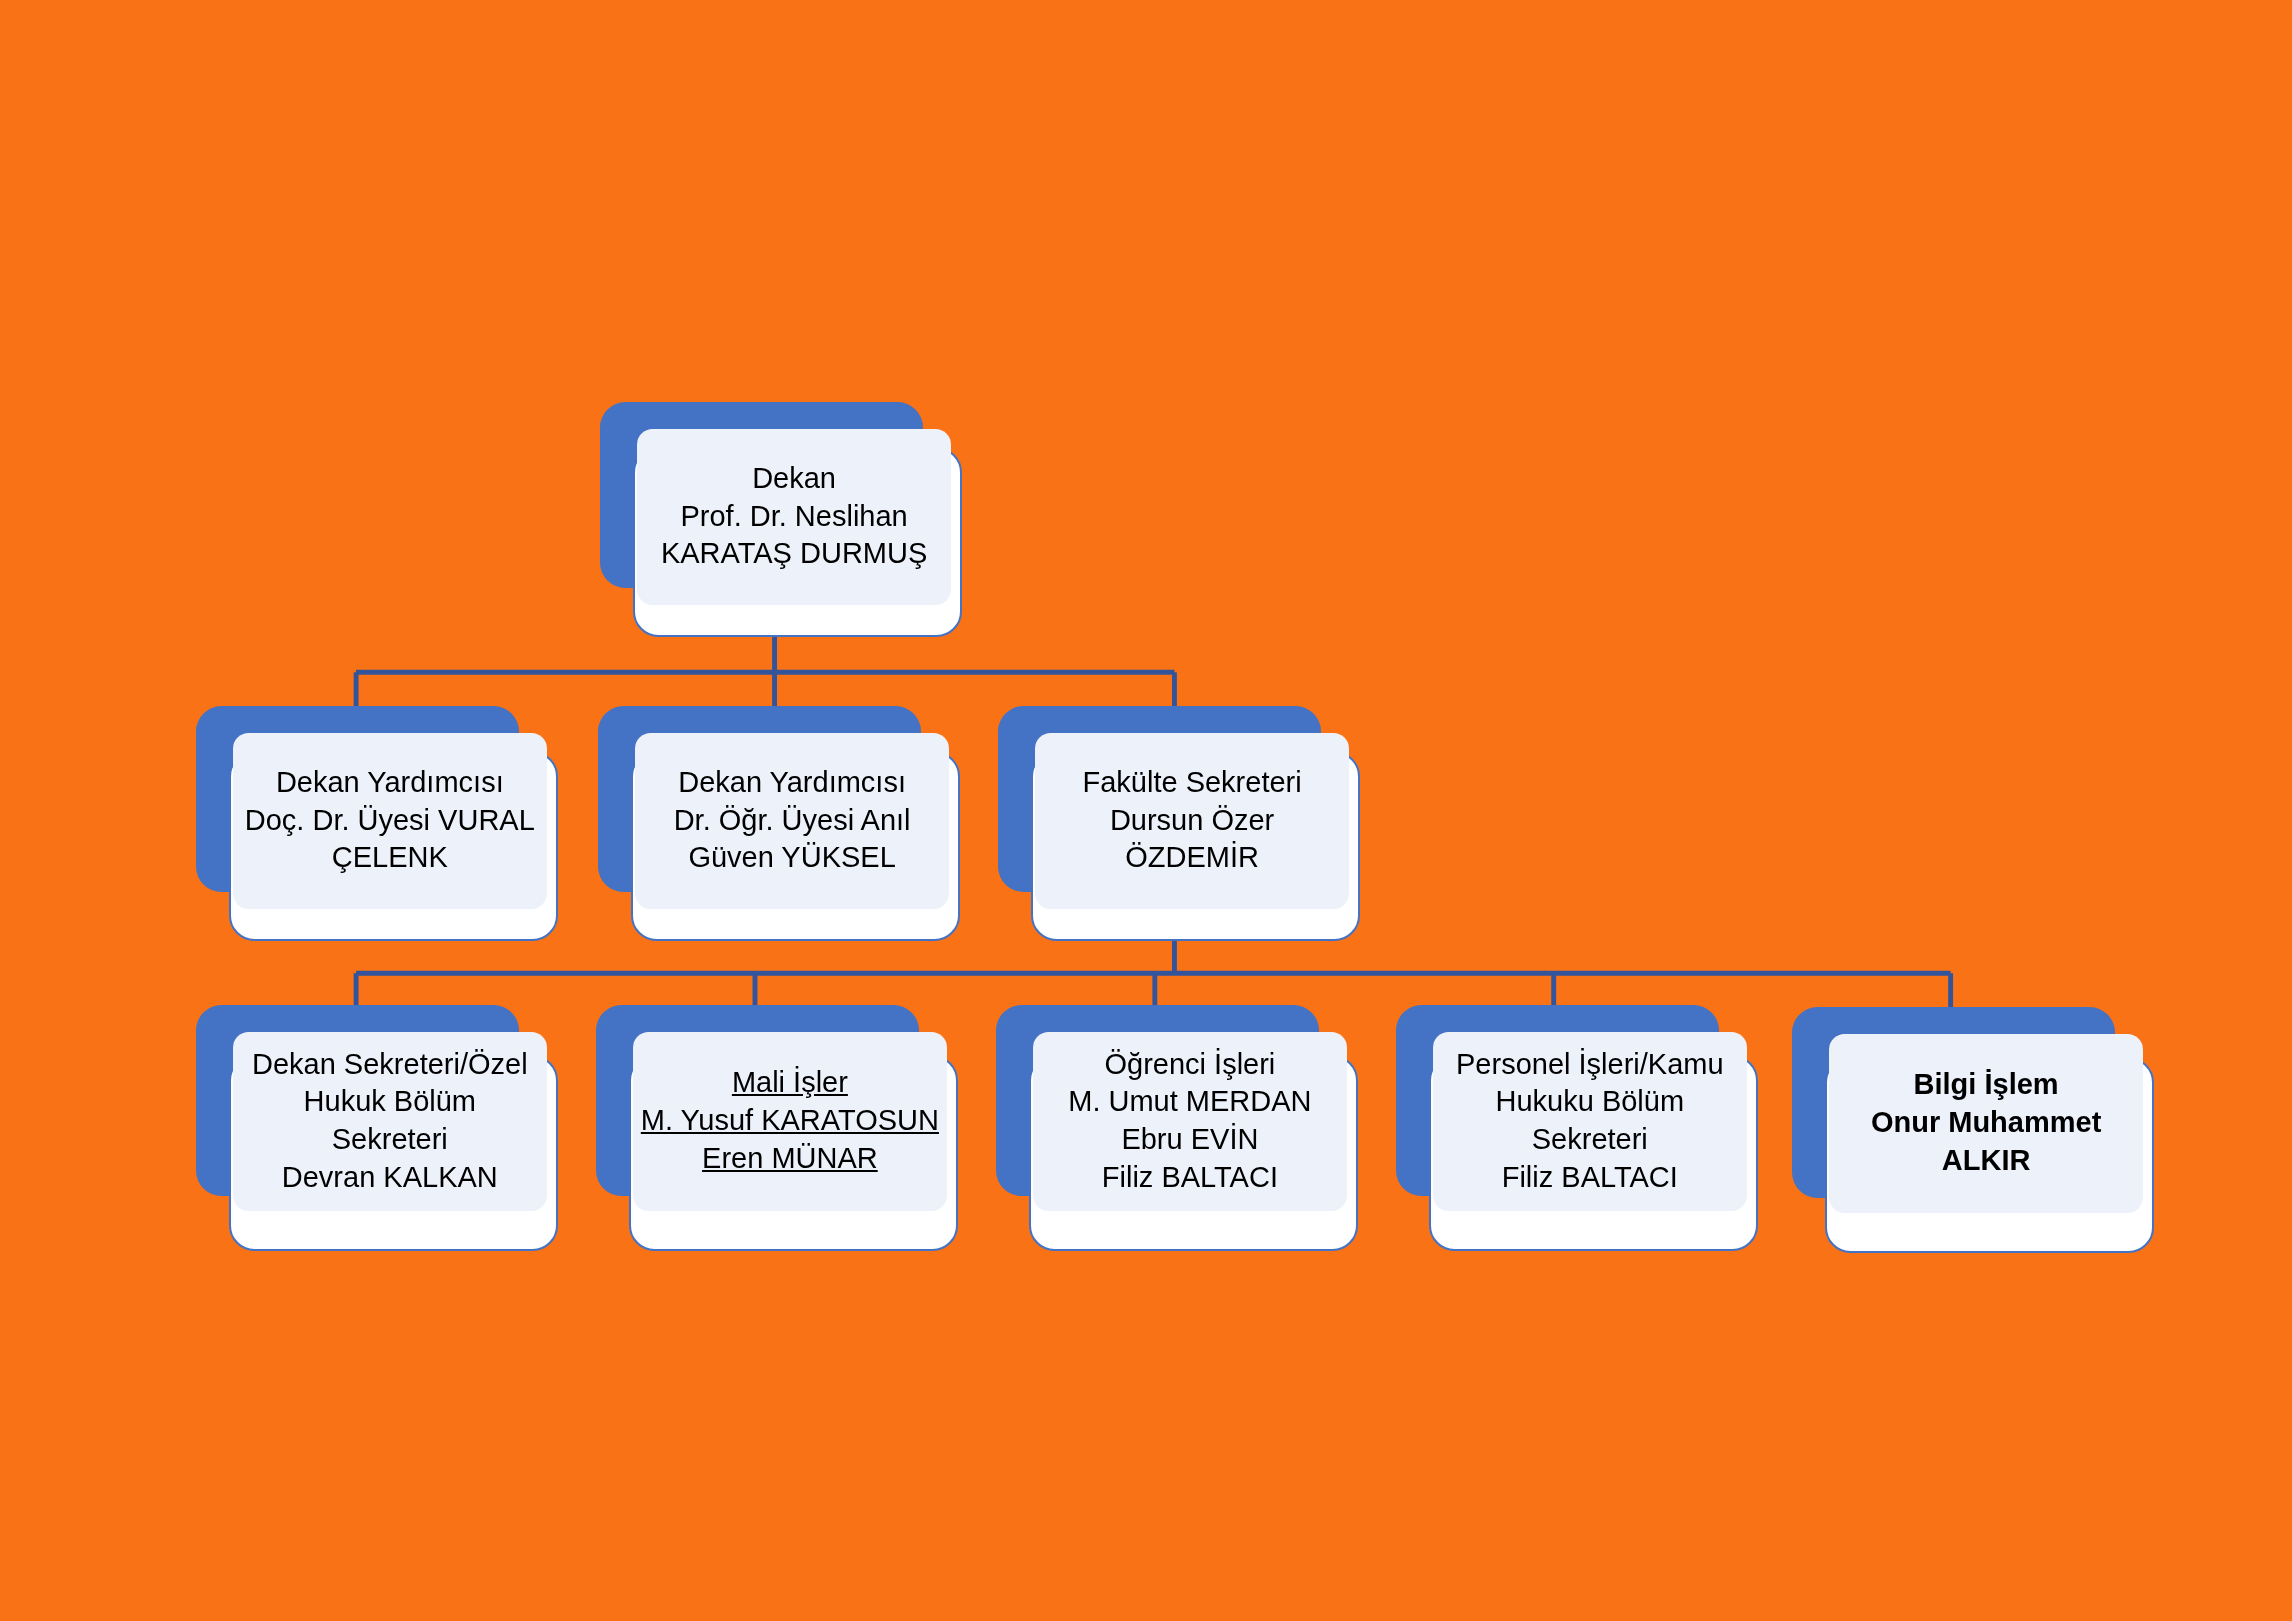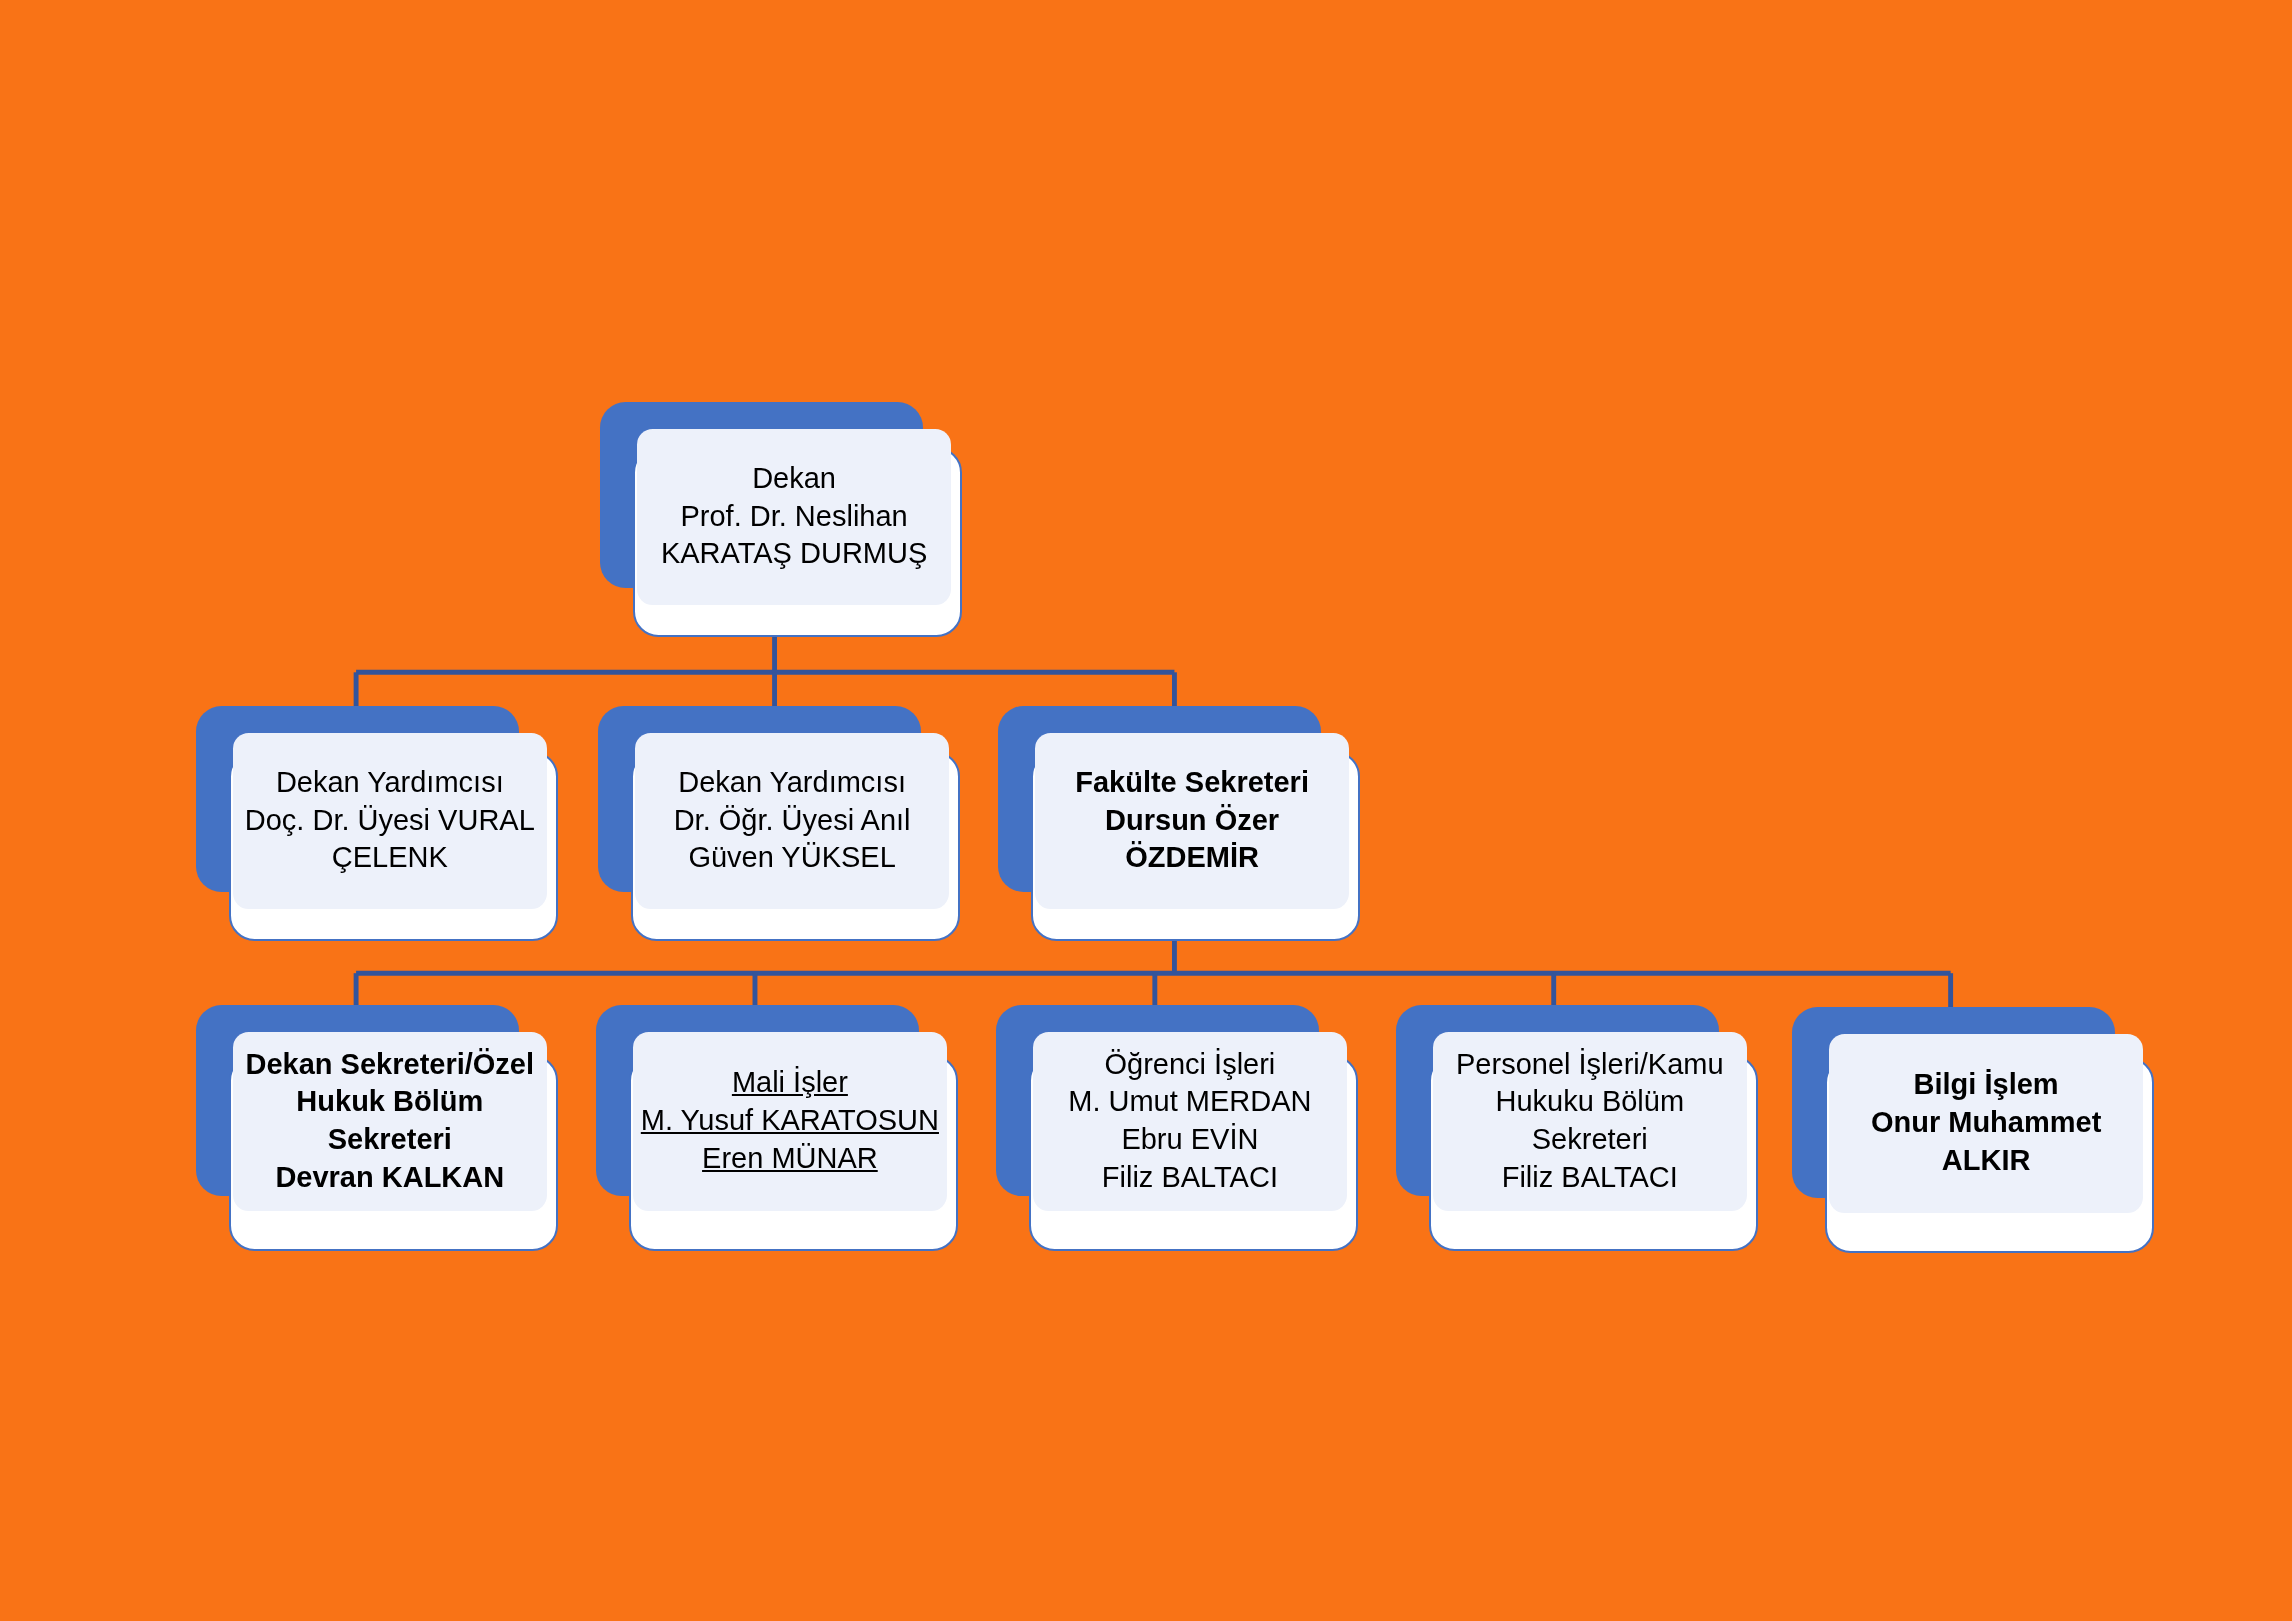--- a/index.html
+++ b/index.html
@@ -123,28 +123,28 @@
       <span class="ln">Dekan Yardımcısı</span>
       <span class="ln">Dr. Öğr. Üyesi Anıl</span>
       <span class="ln">Güven YÜKSEL</span>
     </div>
   </div>
 
   <div class="node" style="left:998px; top:706px; width:363px; height:245px;">
     <div class="shadow" style="width:323px; height:186px;"></div>
     <div class="outline" style="left:33px; top:45px; width:329px; height:190px;"></div>
     <div class="fill" style="left:37px; top:26.5px; width:314px; height:176px;"></div>
-    <div class="label" style="left:17.6px; top:26.5px; width:353px; height:176px;font-weight:bold;">
+    <div class="label" style="left:17.6px; top:26.5px; width:353px; height:176px;">
       <span class="ln">Fakülte Sekreteri</span>
       <span class="ln">Dursun Özer</span>
       <span class="ln">ÖZDEMİR</span>
     </div>
   </div>
 
-  <div class="node" style="left:196px; top:1005px; width:363px; height:255px;font-weight:bold;">
+  <div class="node" style="left:196px; top:1005px; width:363px; height:255px;">
     <div class="shadow" style="width:323px; height:191px;"></div>
     <div class="outline" style="left:33px; top:50px; width:329px; height:196px;"></div>
     <div class="fill" style="left:37px; top:26.5px; width:314px; height:179px;"></div>
     <div class="label" style="left:7.8px; top:26.5px; width:372px; height:179px;">
       <span class="ln">Dekan Sekreteri/Özel</span>
       <span class="ln">Hukuk Bölüm</span>
       <span class="ln">Sekreteri</span>
       <span class="ln">Devran KALKAN</span>
     </div>
   </div>

